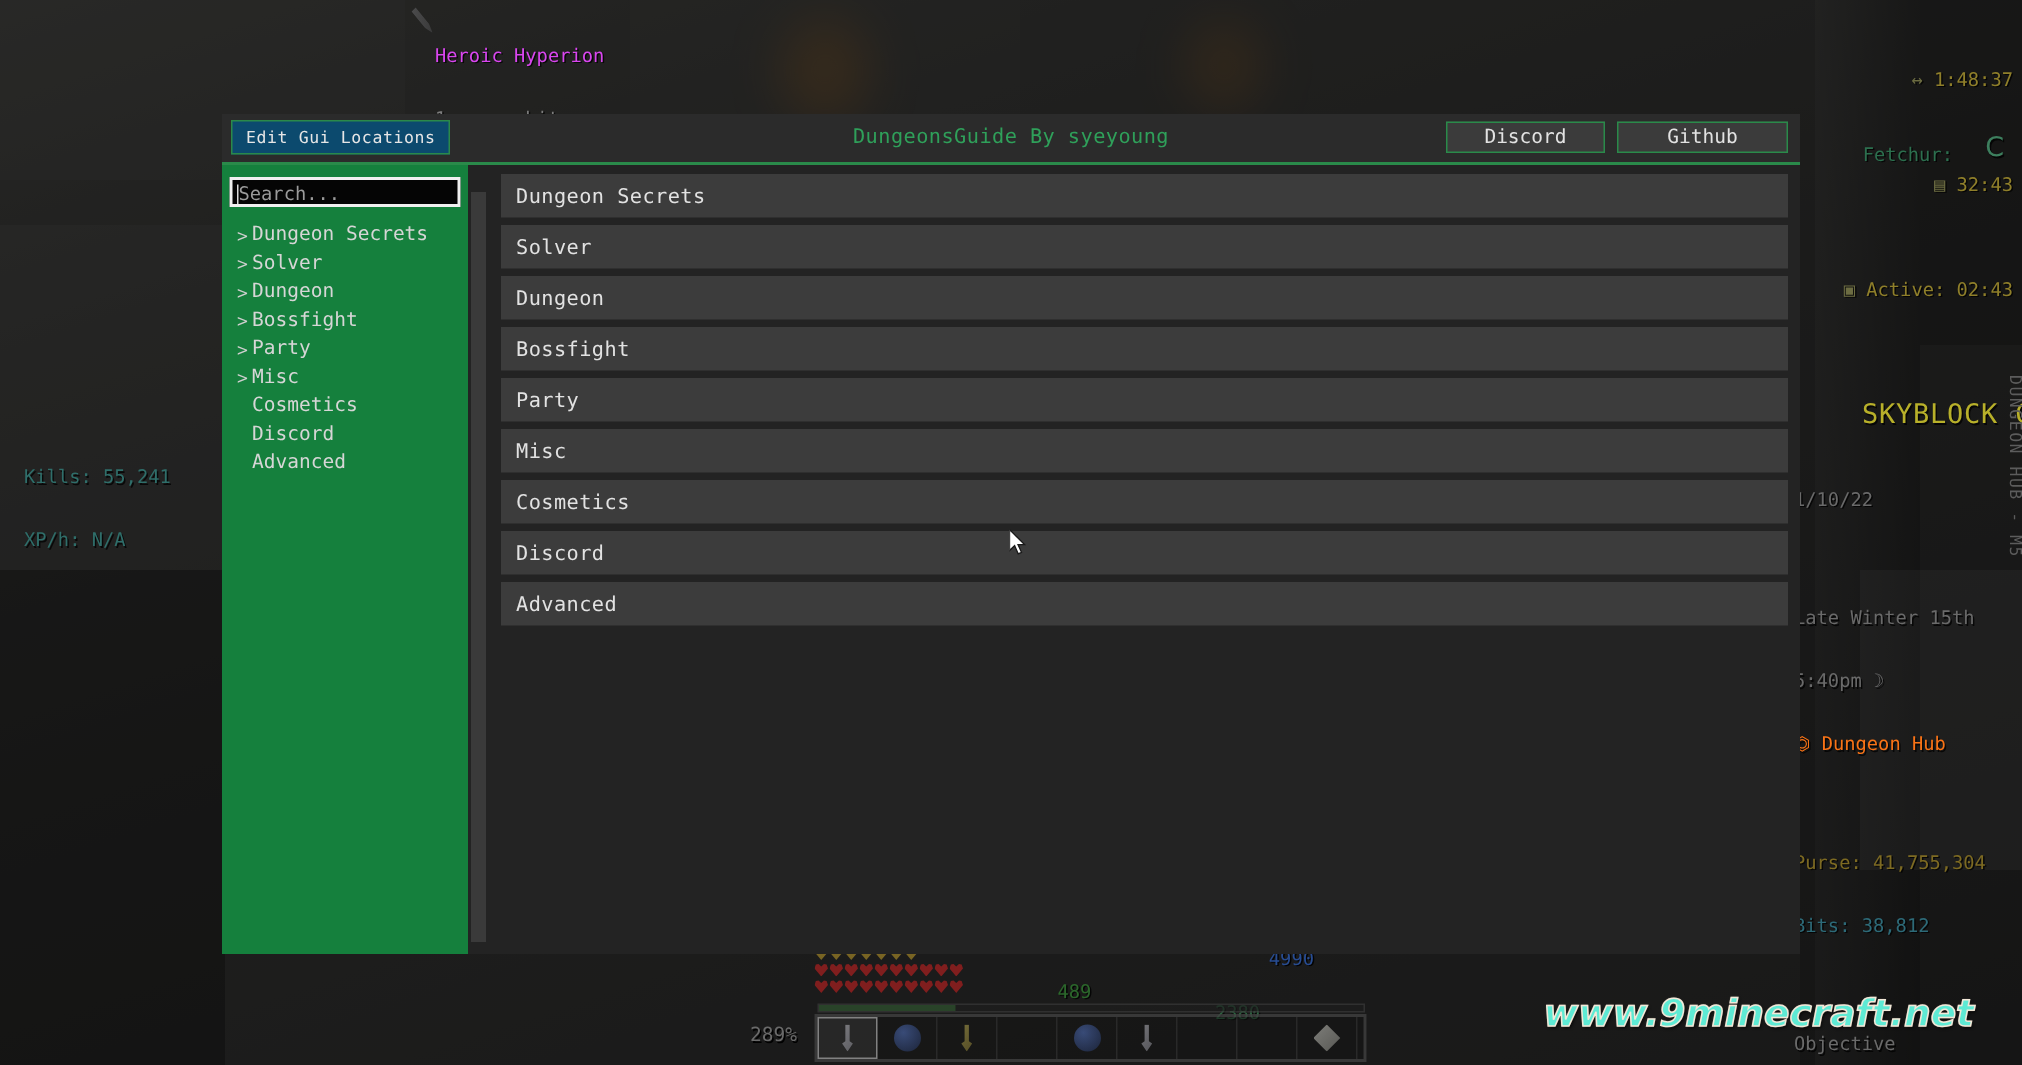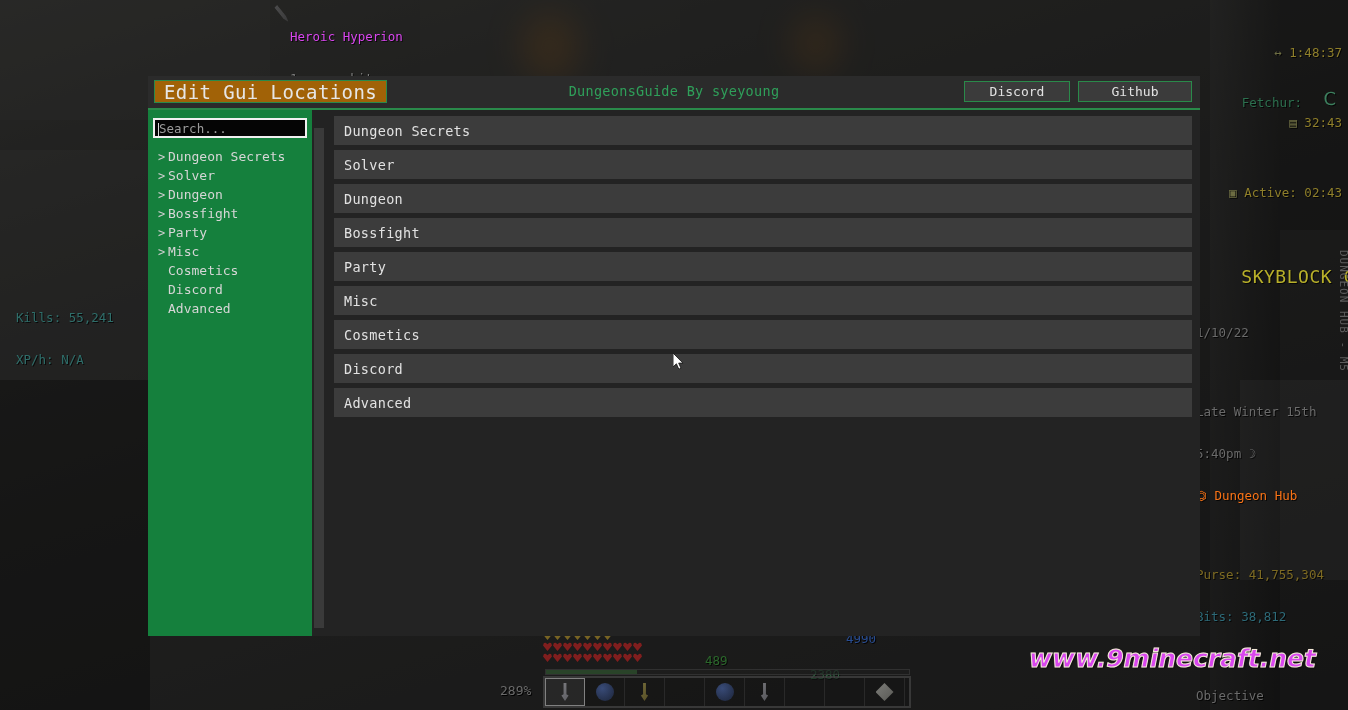--- a/index.html
+++ b/index.html
@@ -139,24 +139,24 @@
     position:absolute; left:50%; top:50%;
     width:18px; height:18px; margin:-9px 0 0 -9px;
     opacity:.5;
   }
   .itm.sword { background:linear-gradient(135deg,#d8d8e0 0%,#8a8a95 100%); clip-path:polygon(42% 0,58% 0,58% 62%,70% 70%,50% 100%,30% 70%,42% 62%); }
   .itm.sword-gold { background:linear-gradient(135deg,#d8c860 0%,#8a7a30 100%); clip-path:polygon(42% 0,58% 0,58% 62%,70% 70%,50% 100%,30% 70%,42% 62%); }
   .itm.orb { background:radial-gradient(circle at 35% 30%, #5a7fd8, #22325c); border-radius:50%; }
   .itm.gem { background:linear-gradient(135deg,#e4e4dc,#9a9a92); clip-path:polygon(50% 0,100% 50%,50% 100%,0 50%); }
 
   #watermark {
-    position:absolute; right:32px; bottom:37px;
+    position:absolute; right:32px; bottom:20px;
     font-family:"DejaVu Sans", sans-serif;
     font-size:25px; font-weight:bold; font-style:italic;
-    color:#d946ef;
+    color:#5eead4;
     letter-spacing:0px;
     -webkit-text-stroke:1px #f2e8d8;
     text-shadow:0 0 1px #f2e8d8, 1px 1px 2px rgba(0,0,0,.8);
   }
 
   
   #modal {
     position:absolute;
     left:148px; top:76px;
     width:1052px; height:560px;
@@ -167,23 +167,23 @@
     position:relative;
     height:32px;
     background:#2b2b2b;
   }
   #edit-gui-btn {
     position:absolute; left:6px; top:4px;
     height:23px;
     padding:0 9px;
     display:flex; align-items:center;
     border:1px solid #2a8a4a;
-    background:#a16207;
+    background:#0c4a6e;
     color:#e6e6e6;
-    font-size:19px;
+    font-size:11px;
     letter-spacing:.4px;
     cursor:pointer;
   }
   #header-title {
     position:absolute; left:0; right:0; top:7px;
     text-align:center;
     color:#2fa05a;
     font-size:13.5px;
     letter-spacing:.3px;
   }

